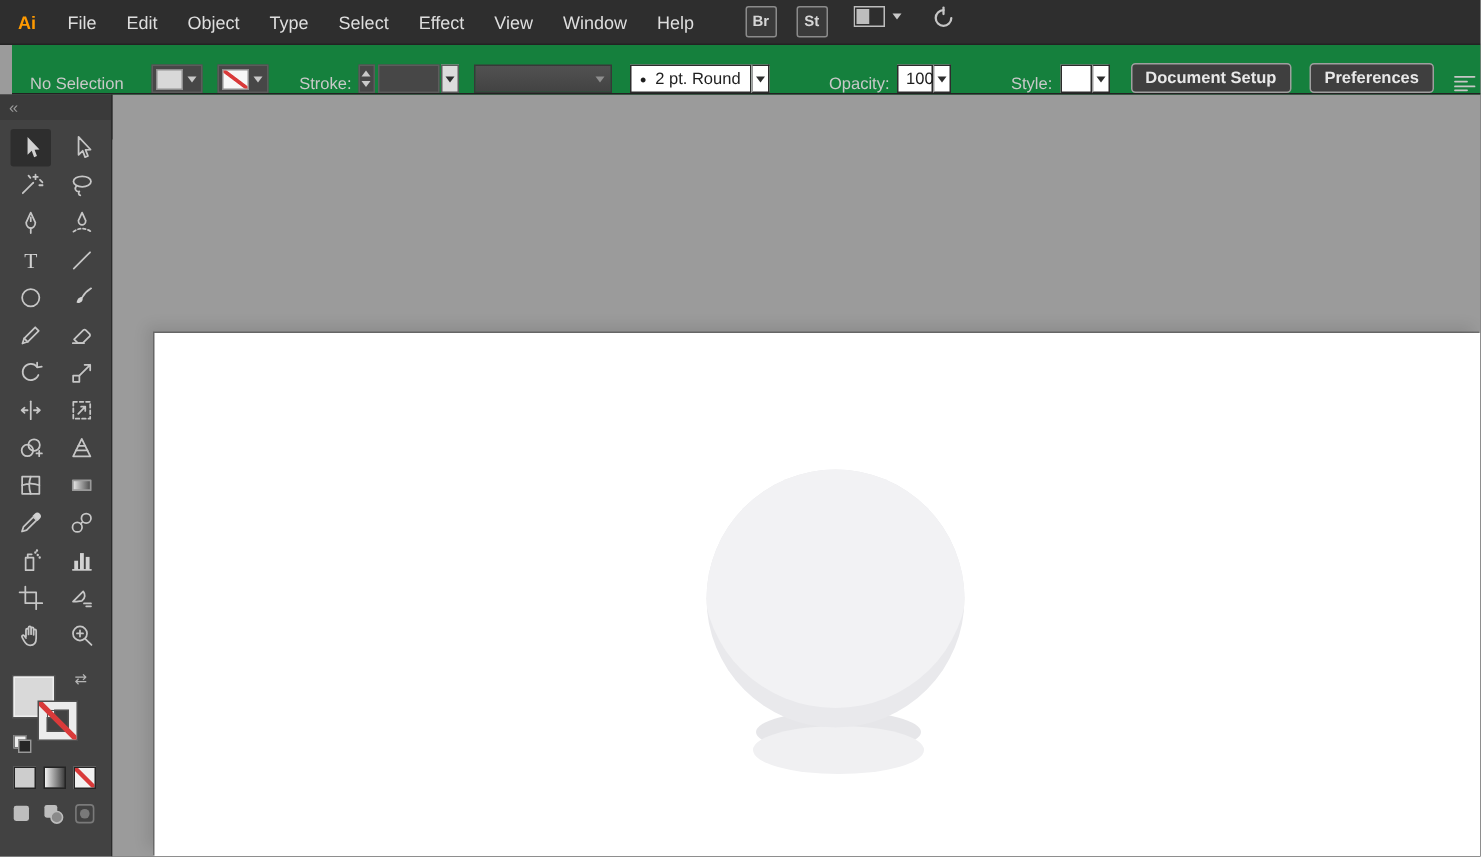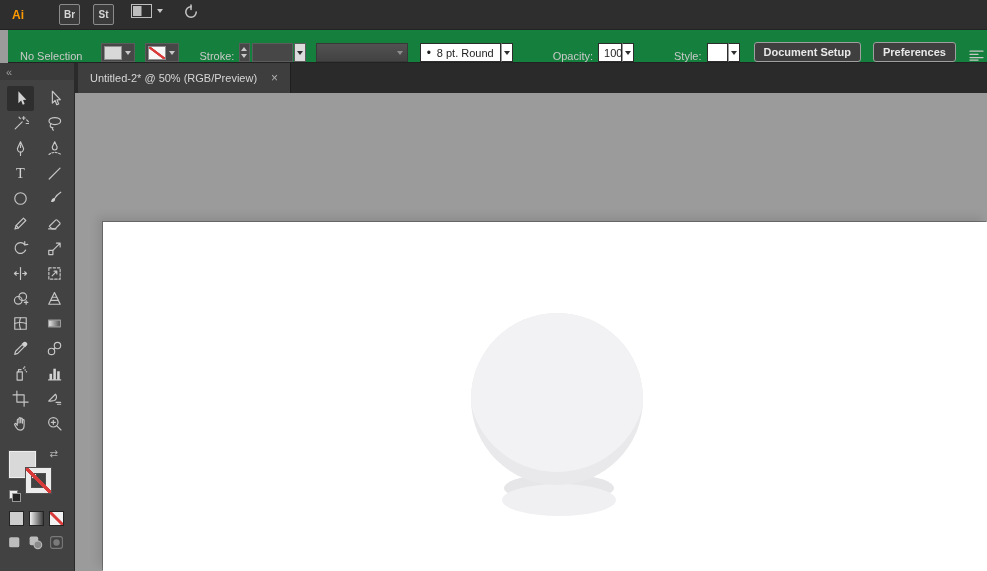--- a/index.html
+++ b/index.html
@@ -112,20 +112,31 @@
   .sphere::before{content:"";position:absolute;left:-2px;top:-13px;width:176px;height:172px;border-radius:50%;
           background:var(--sphere,#f2f2f4);}
 </style>
 </head>
 <body>
 
 <div class="app">
 
   <header class="menubar">
     <div class="logo">Ai</div>
+    <nav class="menus">
+      <span class="menu-item">File</span>
+      <span class="menu-item">Edit</span>
+      <span class="menu-item">Object</span>
+      <span class="menu-item">Type</span>
+      <span class="menu-item">Select</span>
+      <span class="menu-item">Effect</span>
+      <span class="menu-item">View</span>
+      <span class="menu-item">Window</span>
+      <span class="menu-item">Help</span>
+    </nav>
     <div class="mb-right">
       <button class="sq-btn">Br</button>
       <button class="sq-btn">St</button>
       <div class="appframe">
         <svg width="21" height="14" viewBox="0 0 21 14">
           <rect x="0.5" y="0.5" width="20" height="13" fill="none" stroke="#bdbdbd"></rect>
           <rect x="2" y="2" width="8.5" height="10" fill="#bdbdbd"></rect>
         </svg>
         <span class="arr"></span>
       </div>
@@ -159,21 +170,21 @@
     <div class="arrbtn light">
       <span class="arr arr-dark"></span>
     </div>
 
     <div class="profile-dd">
       <span class="arr arr-dim"></span>
     </div>
 
     <div class="brush-combo">
       <span class="bullet">•</span>
-      <span>8 pt. Round</span>
+      <span>2 pt. Round</span>
     </div>
     <div class="arrbtn white">
       <span class="arr arr-dark"></span>
     </div>
 
     <span class="cb-label lbl-sm">Opacity:</span>
     <div class="field white-field opacity-field">
       <span>100%</span>
     </div>
     <div class="arrbtn white">
@@ -464,26 +475,20 @@
       </span>
       <span class="mode-btn">
         <svg width="15" height="15" viewBox="0 0 14 14">
           <rect x="1.5" y="1.5" width="11" height="11" rx="2" fill="none" stroke="#7a7a7a"></rect>
           <circle cx="7" cy="7" r="3" fill="#7a7a7a"></circle>
         </svg>
       </span>
     </div>
   </aside>
 
-  <div class="tabstrip">
-    <div class="tab">
-      <span class="tab-title">Untitled-2* @ 50% (RGB/Preview)</span>
-      <span class="tab-close">×</span>
-    </div>
-  </div>
 
   <div class="canvas">
     <div class="artboard">
       <div class="base-top"></div>
       <div class="base-bottom"></div>
       <div class="sphere"></div>
     </div>
   </div>
 
 </div>

